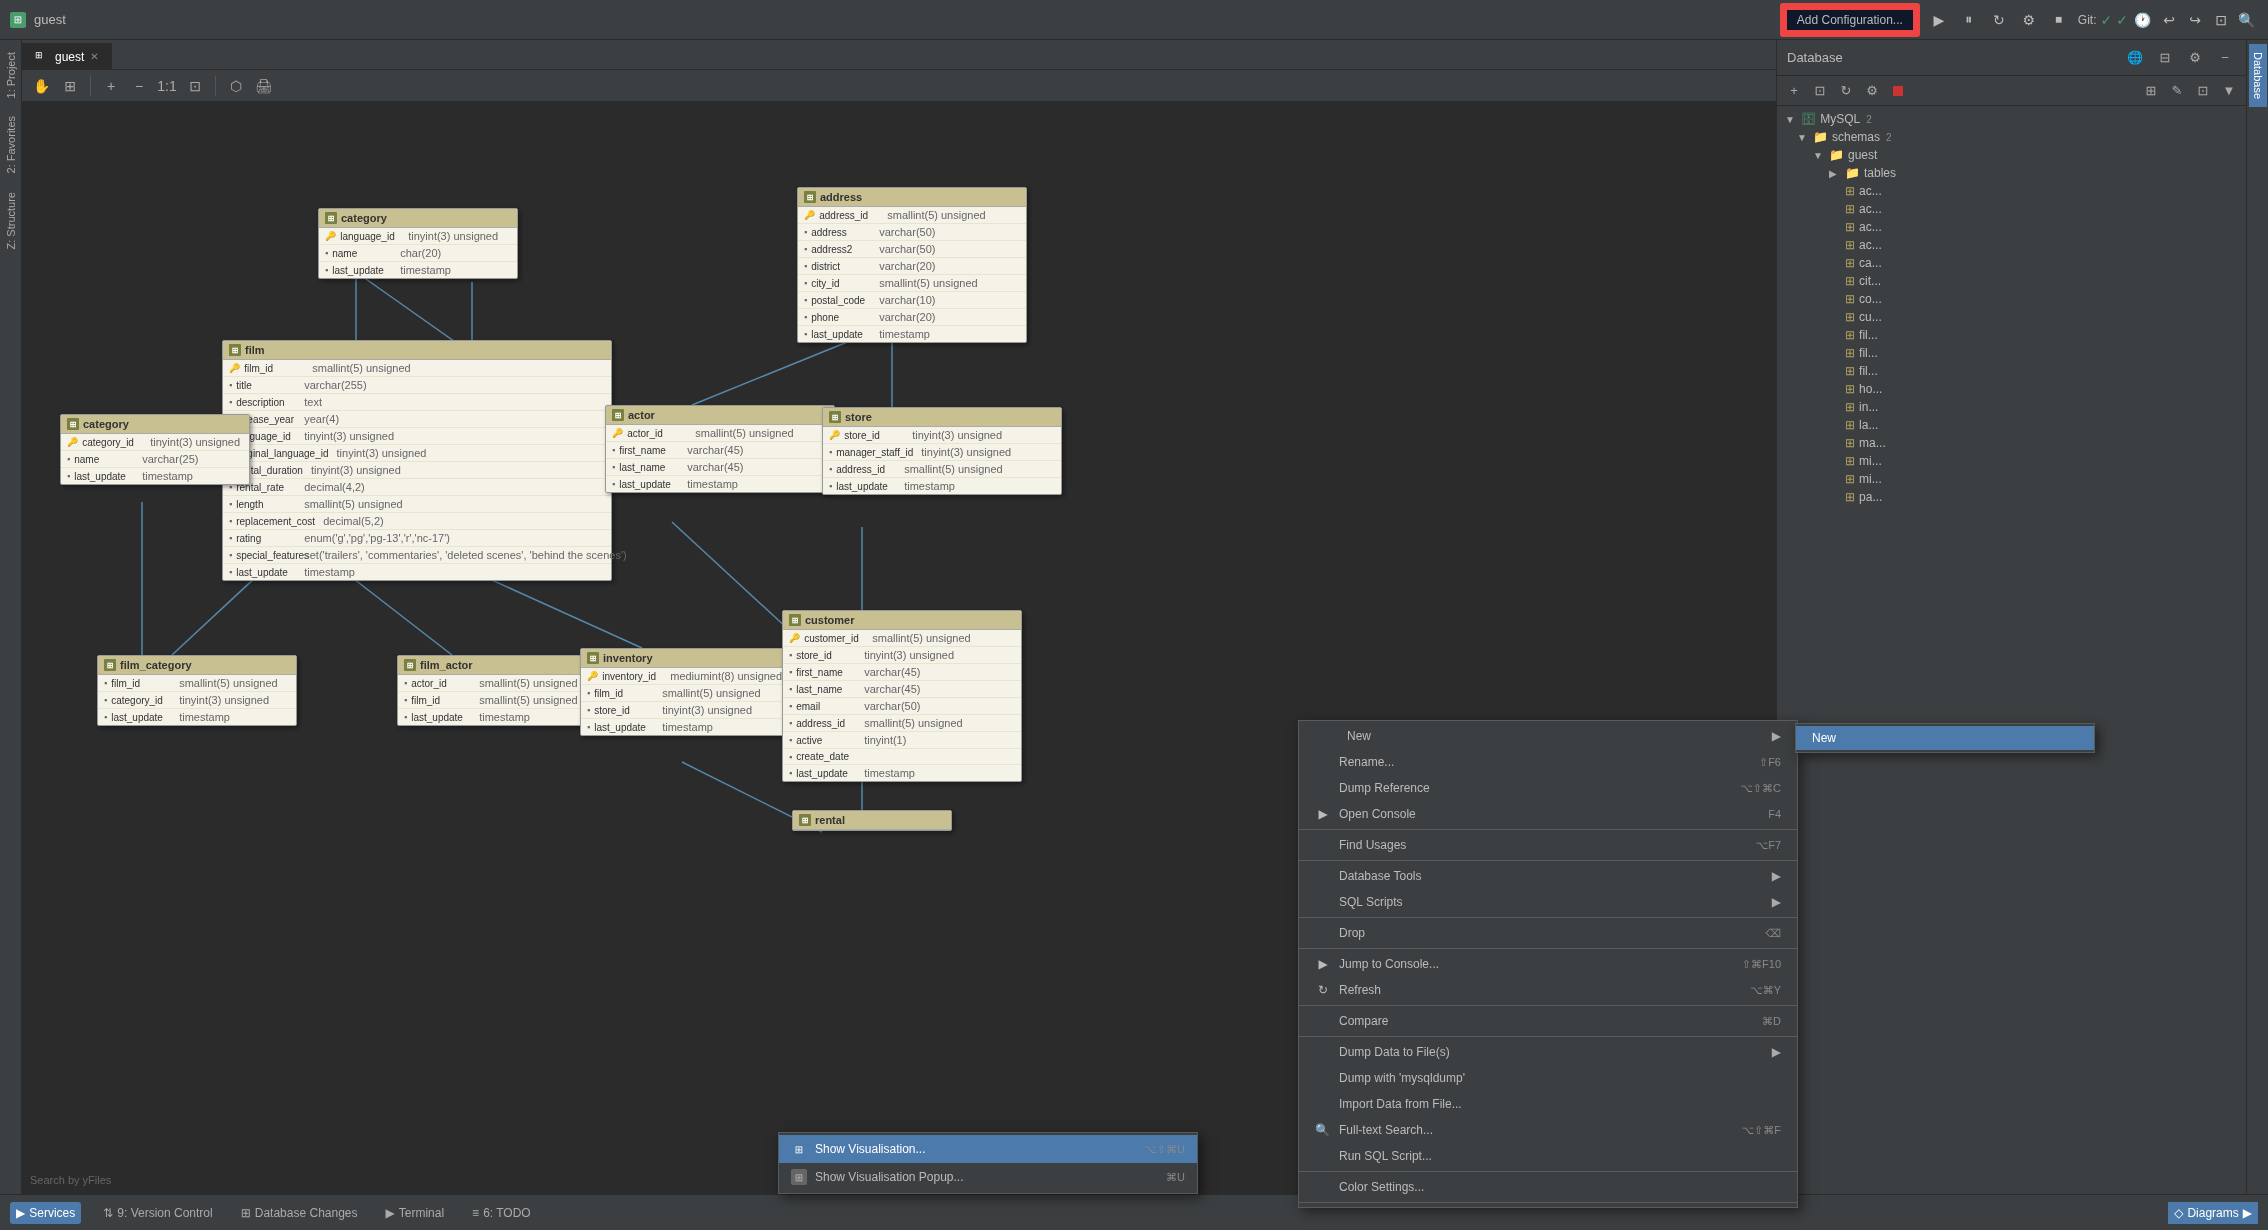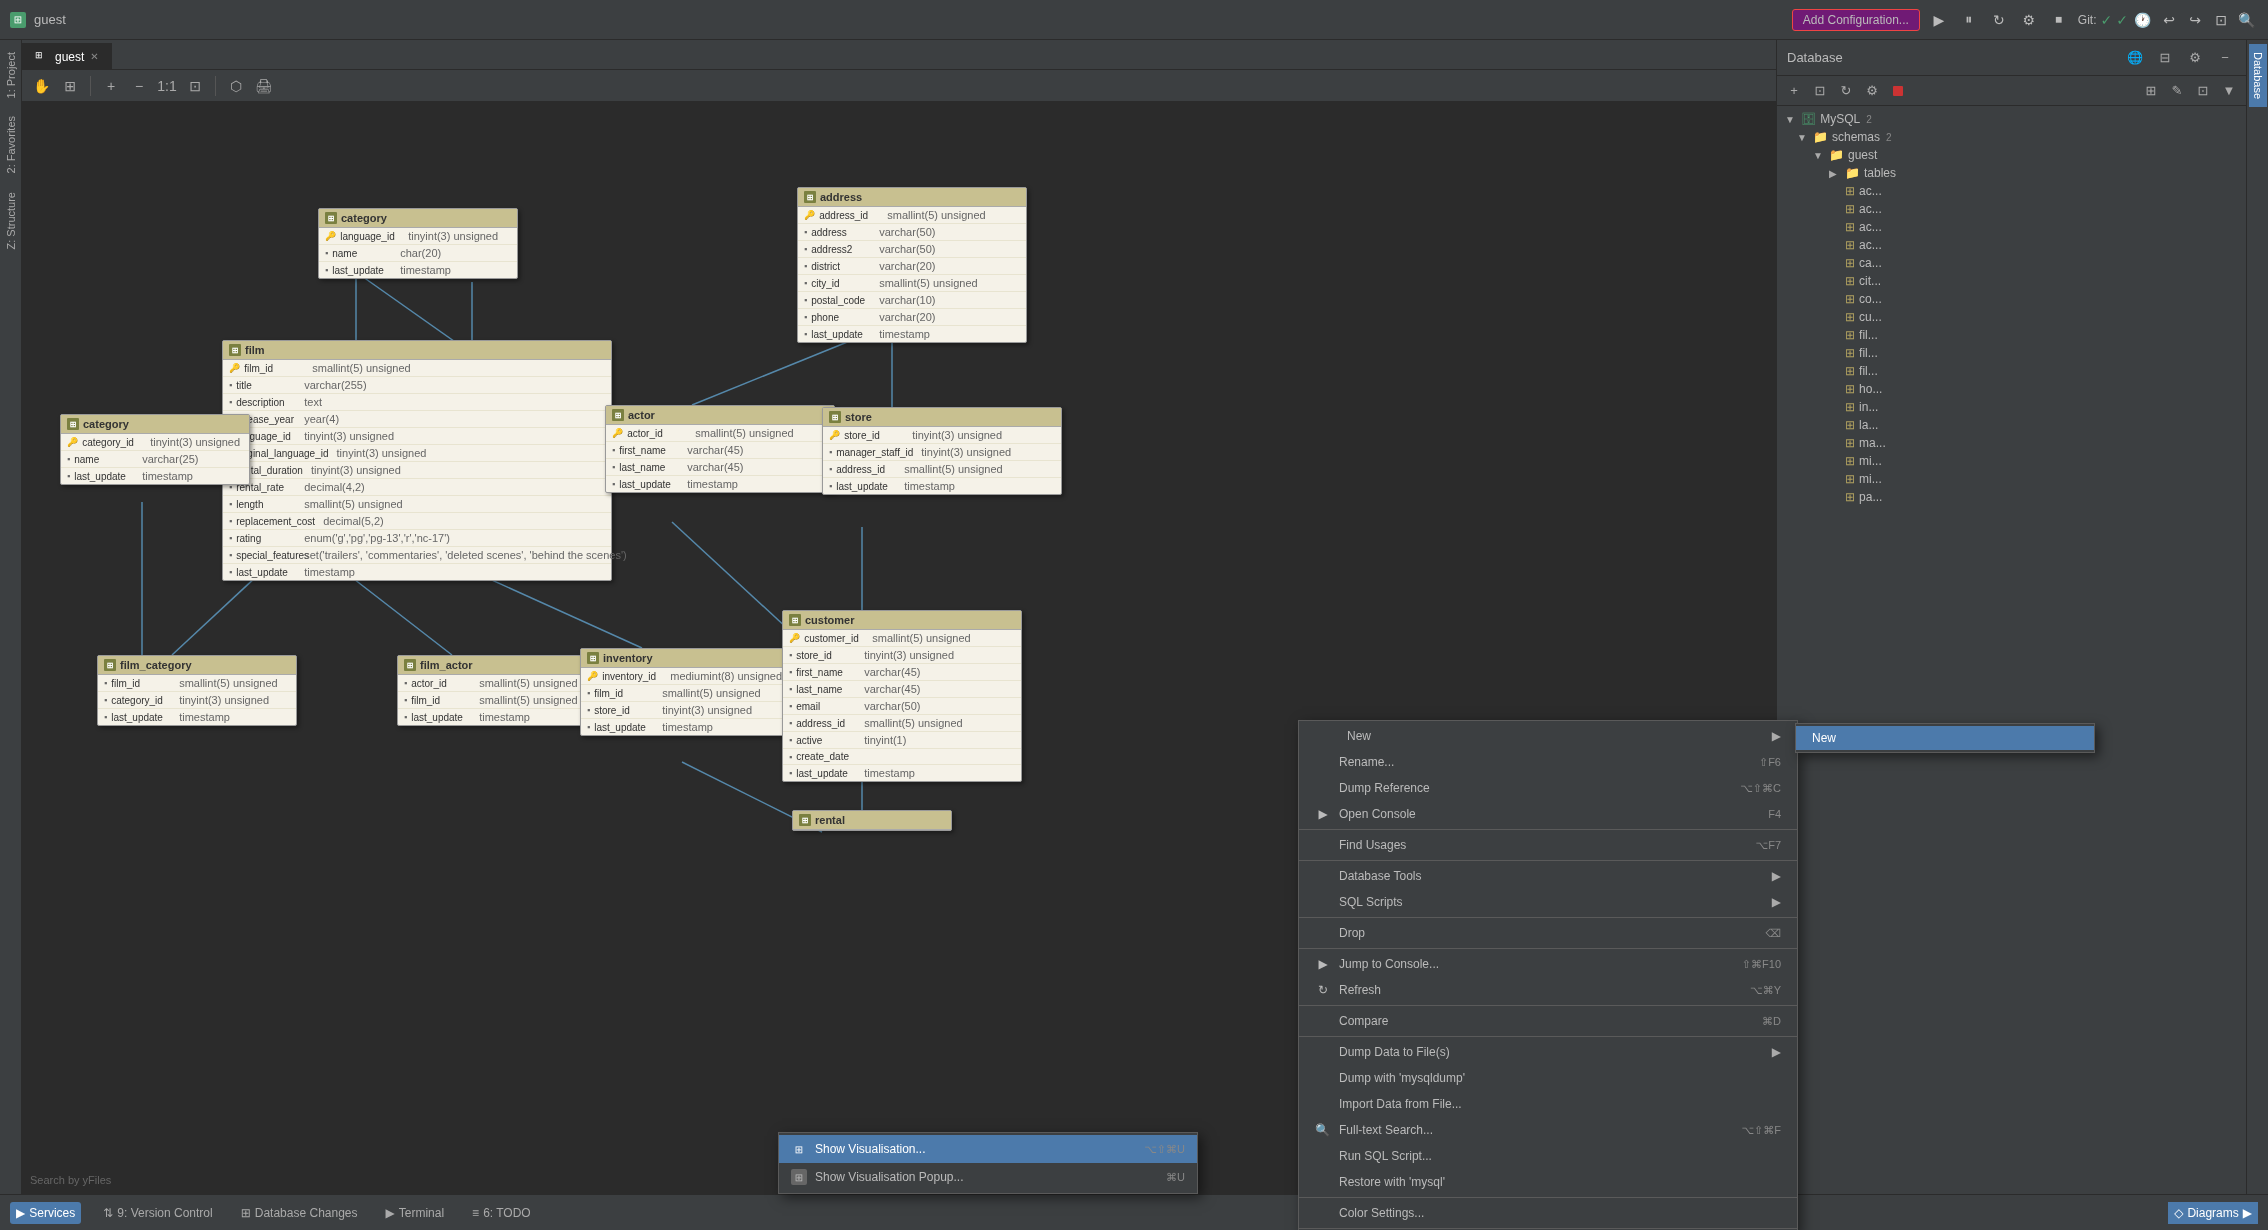--- a/index.html
+++ b/index.html
@@ -37,22 +37,22 @@
       font-size: 13px;
     }
     #title-bar .toolbar-right {
       position: absolute;
       right: 10px;
       display: flex;
       align-items: center;
       gap: 8px;
     }
     .btn-add-config {
-      background: #701a75;
-      border: 1px solid #ef4444;
+      background: #0f172a;
+      border: 7px solid #ef4444;
       color: #bbbbbb;
       padding: 3px 10px;
       border-radius: 3px;
       cursor: pointer;
       font-size: 12px;
     }
     .toolbar-icon-btn {
       width: 22px; height: 22px;
       display: flex; align-items: center; justify-content: center;
       color: #bbbbbb;
@@ -1092,24 +1092,20 @@
   </div>
   <div class="ctx-item">
     <span class="ctx-icon">🔍</span>
     <span>Full-text Search...</span>
     <span class="ctx-shortcut">⌥⇧⌘F</span>
   </div>
   <div class="ctx-item">
     <span class="ctx-icon"></span>
     <span>Run SQL Script...</span>
   </div>
-  <div class="ctx-item">
-    <span class="ctx-icon"></span>
-    <span>Restore with 'mysql'</span>
-  </div>
   <div class="ctx-sep"></div>
   <div class="ctx-item">
     <span class="ctx-icon"></span>
     <span>Color Settings...</span>
   </div>
   <div class="ctx-sep"></div>
 
 </div>
 
 <div id="bottom-menu">

